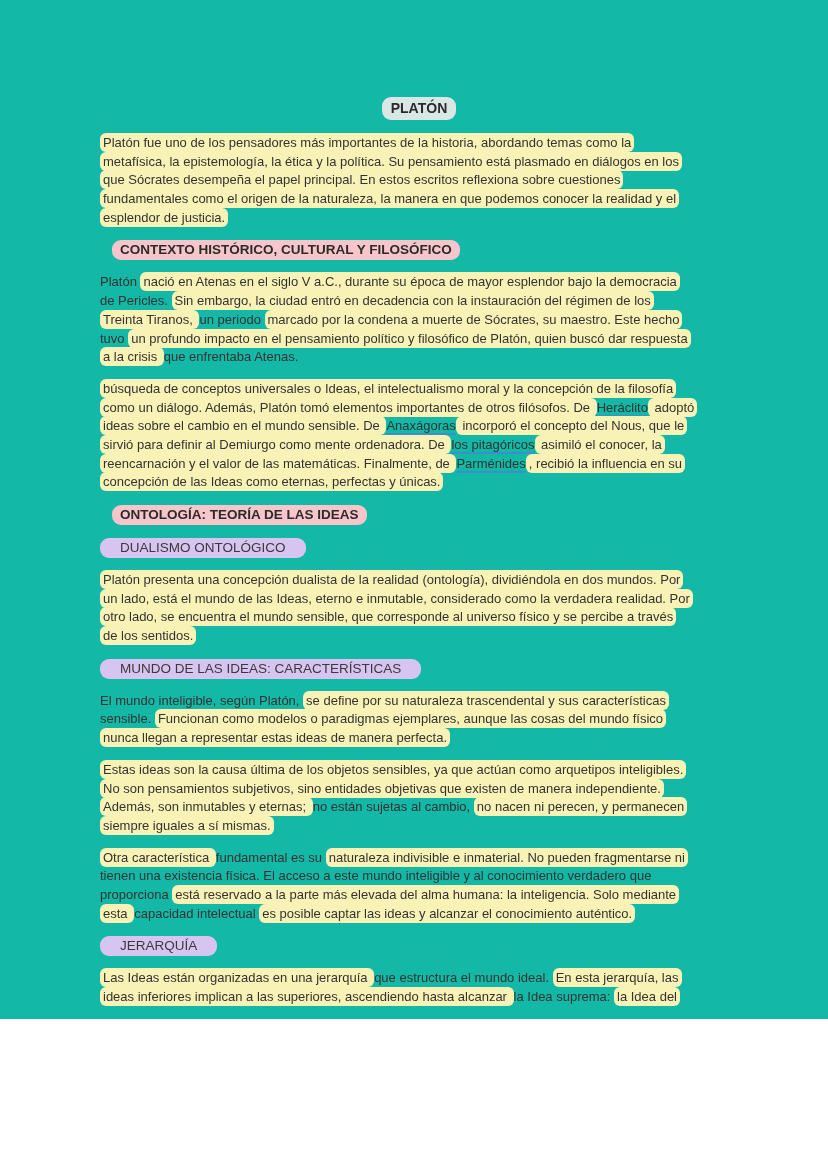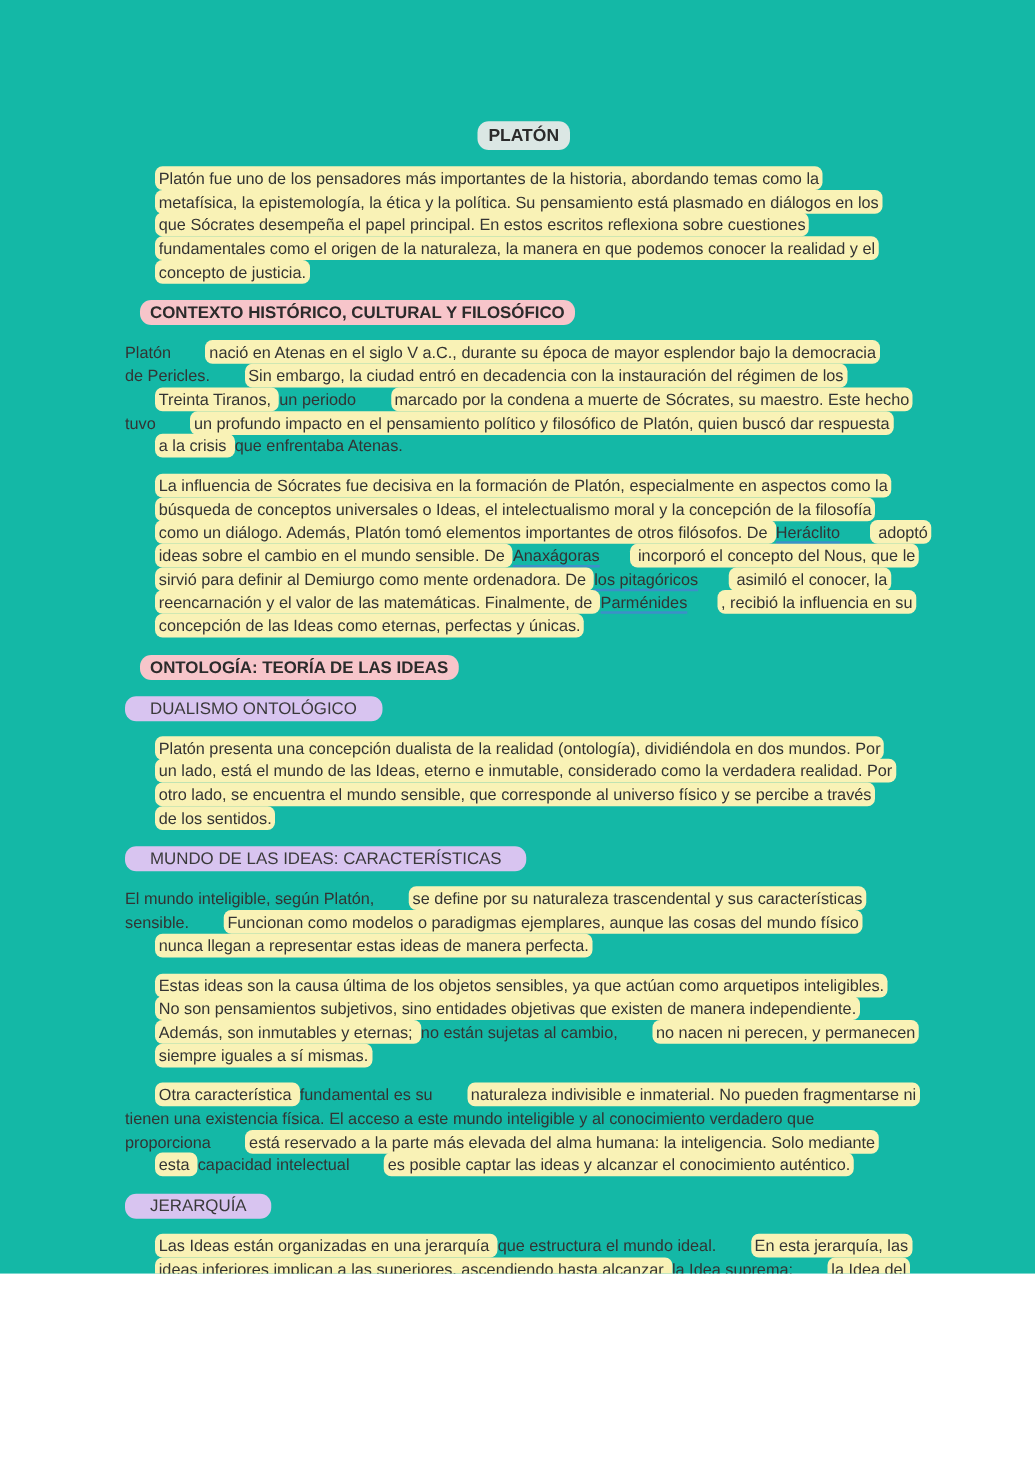--- a/index.html
+++ b/index.html
@@ -24,21 +24,20 @@
   .line {
     white-space: pre;
     font-size: 13px;
     line-height: 18.7px;
     height: 18.7px;
   }
   .seg.hl {
     background: var(--yellow);
     border-radius: 6px;
     padding: 2px 3px;
-    margin-left: 24px;
   }
   .seg.plain { background: transparent; }
   .seg.term {
     text-decoration: underline;
     text-decoration-color: var(--blue);
     text-decoration-thickness: 2px;
     text-underline-offset: 3px;
   }
   .pill {
     display: inline-block;
@@ -72,32 +71,31 @@
 <body>
 
 <div class="page">
   <div class="content">
       <div class="title-row"><span class="pill title">PLATÓN</span></div>
       <div class="paragraph">
         <div class="line"><span class="seg hl">Platón fue uno de los pensadores más importantes de la historia, abordando temas como la</span></div>
         <div class="line"><span class="seg hl">metafísica, la epistemología, la ética y la política. Su pensamiento está plasmado en diálogos en los</span></div>
         <div class="line"><span class="seg hl">que Sócrates desempeña el papel principal. En estos escritos reflexiona sobre cuestiones</span></div>
         <div class="line"><span class="seg hl">fundamentales como el origen de la naturaleza, la manera en que podemos conocer la realidad y el</span></div>
-        <div class="line"><span class="seg hl">concepto de justicia.</span></div>
+        <div class="line"><span class="seg hl">esplendor de justicia.</span></div>
       </div>
       <div class="heading-row"><span class="pill heading">CONTEXTO HISTÓRICO, CULTURAL Y FILOSÓFICO</span></div>
       <div class="paragraph">
         <div class="line"><span class="seg plain">Platón </span><span class="seg hl">nació en Atenas en el siglo V a.C., durante su época de mayor esplendor bajo la democracia</span></div>
         <div class="line"><span class="seg plain">de Pericles. </span><span class="seg hl">Sin embargo, la ciudad entró en decadencia con la instauración del régimen de los</span></div>
         <div class="line"><span class="seg hl">Treinta Tiranos, </span><span class="seg plain">un periodo </span><span class="seg hl">marcado por la condena a muerte de Sócrates, su maestro. Este hecho</span></div>
         <div class="line"><span class="seg plain">tuvo </span><span class="seg hl">un profundo impacto en el pensamiento político y filosófico de Platón, quien buscó dar respuesta</span></div>
         <div class="line"><span class="seg hl">a la crisis </span><span class="seg plain">que enfrentaba Atenas.</span></div>
       </div>
       <div class="paragraph">
-        <div class="line"><span class="seg hl">La influencia de Sócrates fue decisiva en la formación de Platón, especialmente en aspectos como la</span></div>
         <div class="line"><span class="seg hl">búsqueda de conceptos universales o Ideas, el intelectualismo moral y la concepción de la filosofía</span></div>
         <div class="line"><span class="seg hl">como un diálogo. Además, Platón tomó elementos importantes de otros filósofos. De </span><span class="seg term">Heráclito</span><span class="seg hl"> adoptó</span></div>
         <div class="line"><span class="seg hl">ideas sobre el cambio en el mundo sensible. De </span><span class="seg term">Anaxágoras</span><span class="seg hl"> incorporó el concepto del Nous, que le</span></div>
         <div class="line"><span class="seg hl">sirvió para definir al Demiurgo como mente ordenadora. De </span><span class="seg term">los pitagóricos</span><span class="seg hl"> asimiló el conocer, la</span></div>
         <div class="line"><span class="seg hl">reencarnación y el valor de las matemáticas. Finalmente, de </span><span class="seg term">Parménides</span><span class="seg hl">, recibió la influencia en su</span></div>
         <div class="line"><span class="seg hl">concepción de las Ideas como eternas, perfectas y únicas.</span></div>
       </div>
       <div class="heading-row"><span class="pill heading">ONTOLOGÍA: TEORÍA DE LAS IDEAS</span></div>
       <div class="subheading-row"><span class="pill subheading">DUALISMO ONTOLÓGICO</span></div>
       <div class="paragraph">

